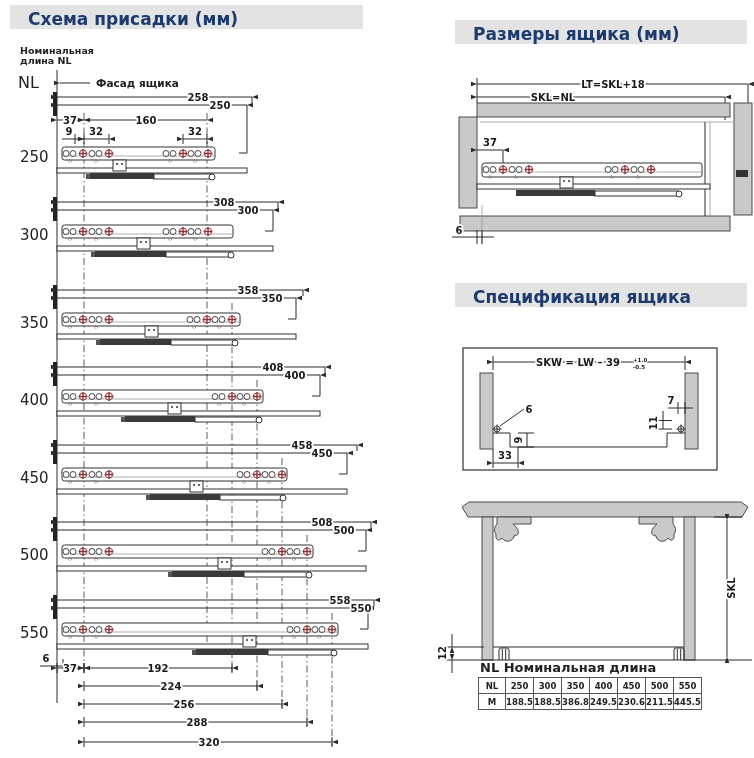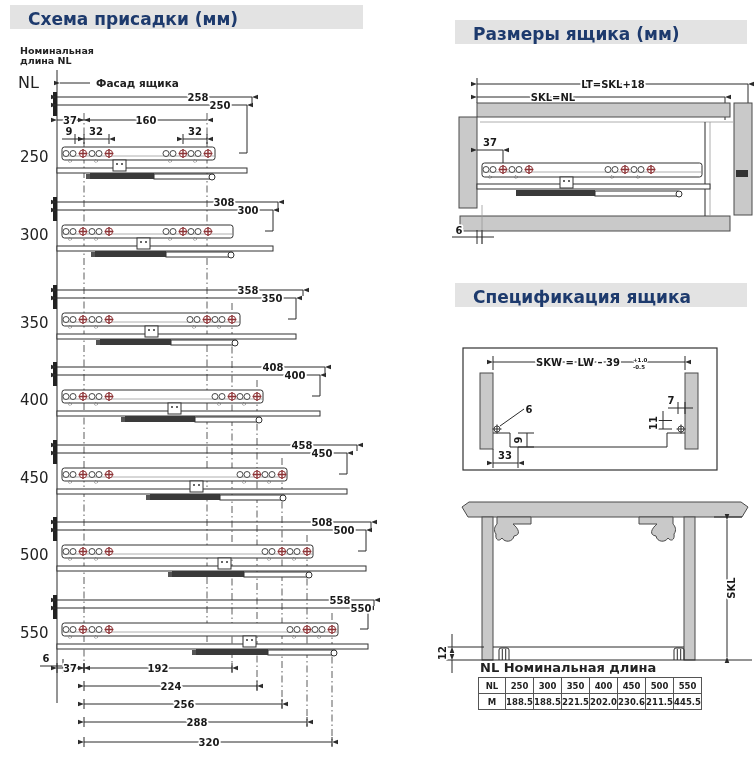--- a/index.html
+++ b/index.html
@@ -440,21 +440,21 @@
       <td>350</td>
       <td>400</td>
       <td>450</td>
       <td>500</td>
       <td>550</td>
     </tr>
     <tr>
       <td>M</td>
       <td>188.5</td>
       <td>188.5</td>
-      <td>221.5</td>
-      <td>202.0</td>
+      <td>386.8</td>
+      <td>249.5</td>
       <td>230.6</td>
       <td>211.5</td>
       <td>445.5</td>
     </tr>
   </tbody>
     </table>
 </div>
 
 </body></html>

